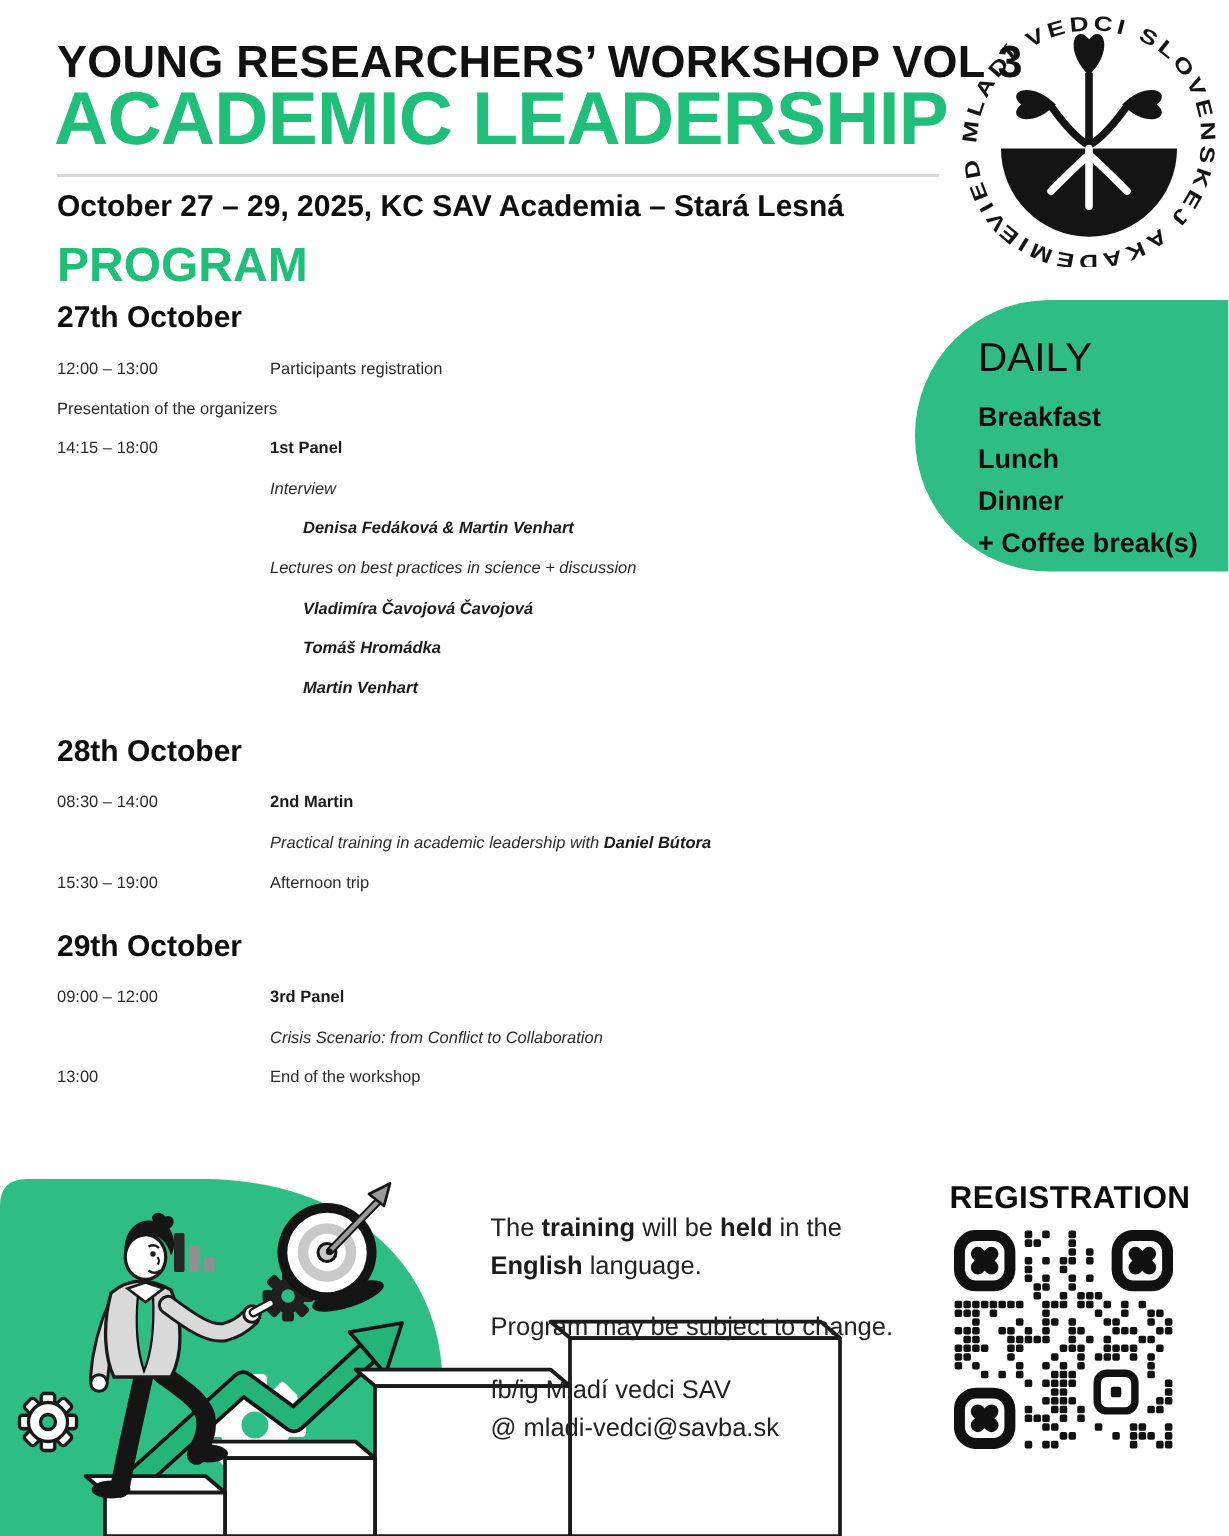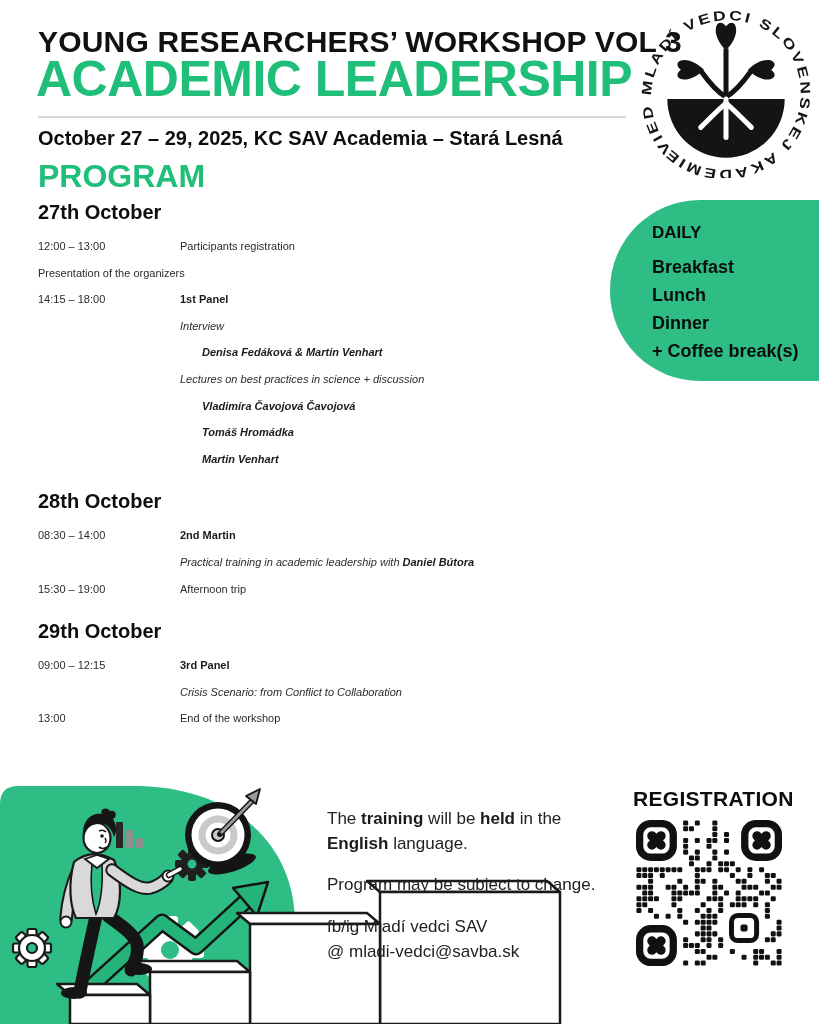--- a/index.html
+++ b/index.html
@@ -23,21 +23,21 @@
   .day-header{font-size:20px;font-weight:800;color:#0e0e0e;line-height:1.2;margin-bottom:9px;}
   .day + .day{margin-top:17px;}
   .prow{display:flex;line-height:26.6px;font-size:11px;color:#2b2b2b;}
   .prow .time{width:142px;flex:none;white-space:nowrap;}
   .prow .desc{white-space:nowrap;}
   .prow .desc.ind{padding-left:22px;}
   .seg-b{font-weight:700;color:#1b1b1b;}
   .seg-i{font-style:italic;text-align:right;}
 
   .daily{position:absolute;right:0;top:200px;width:209px;height:181px;background:var(--green);border-radius:90px 0 0 90px;padding:23px 6px 0 42px;color:#0d0d0d;}
-  .daily-title{font-size:17px;font-weight:700;margin-bottom:10px;}
+  .daily-title{font-size:27px;font-weight:400;margin-bottom:10px;}
   .daily-item{font-size:18px;font-weight:700;line-height:28px;white-space:nowrap;}
 
   .illustration{position:absolute;left:0;top:764px;width:600px;height:260px;}
 
   .note{position:absolute;left:327px;font-size:17px;color:#222;line-height:25px;}
   .note1{top:806px;}
   .note2{top:872px;}
   .note3{top:914px;}
 
   .registration{position:absolute;left:633px;top:787px;font-size:21px;font-weight:800;letter-spacing:.3px;color:#0d0d0d;}
@@ -126,21 +126,21 @@
           <div class="desc"><span class="seg-i">Practical training in academic leadership with </span><span class="seg-b seg-i">Daniel Bútora</span></div>
         </div>
         <div class="prow">
           <div class="time">15:30 – 19:00</div>
           <div class="desc"><span>Afternoon trip</span></div>
         </div>
       </div>
       <div class="day">
         <div class="day-header">29th October</div>
         <div class="prow">
-          <div class="time">09:00 – 12:15</div>
+          <div class="time">09:00 – 12:00</div>
           <div class="desc"><span class="seg-b ">3rd Panel</span></div>
         </div>
         <div class="prow">
           <div class="time"></div>
           <div class="desc"><span class="seg-i">Crisis Scenario: from Conflict to Collaboration</span></div>
         </div>
         <div class="prow">
           <div class="time">13:00</div>
           <div class="desc"><span>End of the workshop</span></div>
         </div>

